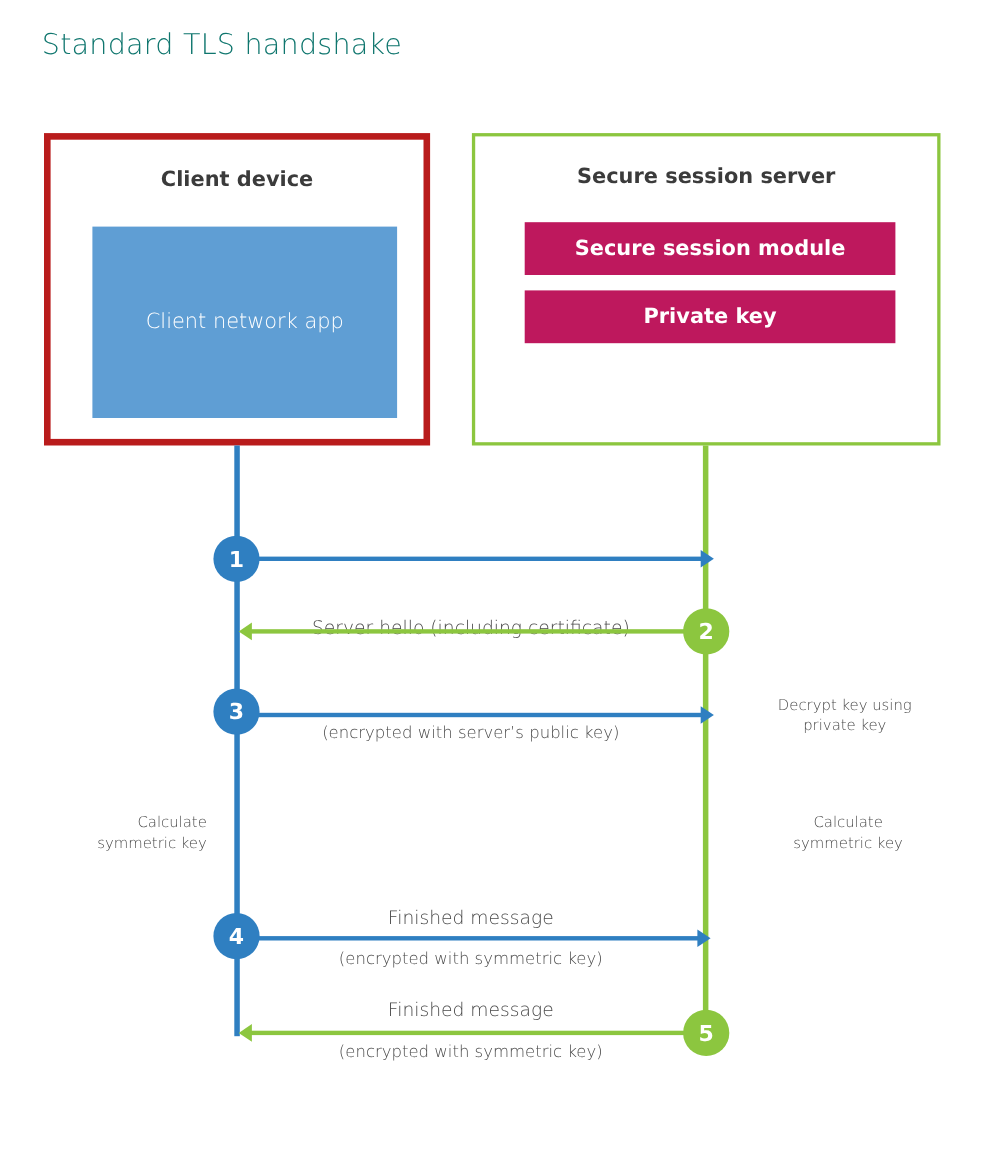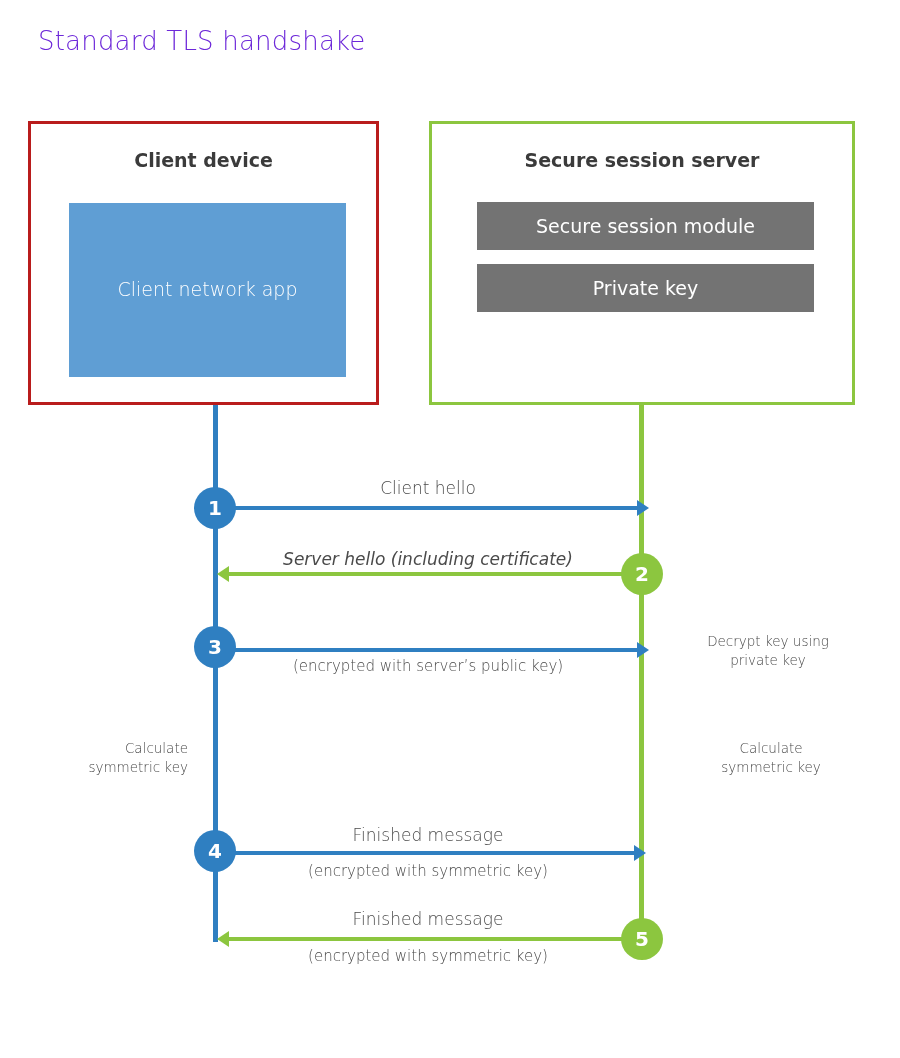--- a/index.html
+++ b/index.html
@@ -20,37 +20,37 @@
     overflow: hidden;
   }
 
   
   .page-title {
     position: absolute;
     left: 38px;
     top: 26px;
     font-size: 26px;
     font-weight: 300;
-    color: #6d28d9;
+    color: #0f766e;
     letter-spacing: 0.2px;
     white-space: nowrap;
   }
 
   
   .party-box {
     position: absolute;
     background: #ffffff;
     box-sizing: border-box;
   }
   .party-box.client {
-    left: 28px;
+    left: 40px;
     top: 121px;
     width: 351px;
     height: 284px;
-    border: 3px solid #b91c1c;
+    border: 6px solid #b91c1c;
   }
   .party-box.server {
     left: 429px;
     top: 121px;
     width: 426px;
     height: 284px;
     border: 3px solid #8cc63f;
   }
   .party-title {
     position: absolute;
@@ -83,24 +83,24 @@
     box-sizing: border-box;
   }
   .server-stack {
     position: absolute;
     left: 45px;
     top: 78px;
     width: 337px;
   }
   .server-bar {
     height: 48px;
-    background: #737373;
+    background: #be185d;
     color: #ffffff;
     font-size: 19px;
-    font-weight: 400;
+    font-weight: 700;
     display: flex;
     align-items: center;
     justify-content: center;
     margin-bottom: 14px;
   }
   .server-bar:last-child { margin-bottom: 0; }
 
   
   .lifeline {
     position: absolute;
@@ -205,27 +205,26 @@
     <div class="party-title">Secure session server</div>
     <div class="server-stack">
       <div class="server-bar">Secure session module</div>
       <div class="server-bar">Private key</div>
     </div>
   </div>
 
   <div class="lifeline client-line"></div>
   <div class="lifeline server-line"></div>
 
-  <div class="msg-label" style="left:216px; top:478px; width:424px;">Client hello</div>
   <div class="msg-arrow blue" style="left:216px; top:506px; width:422px;">
     <span class="head right"></span>
   </div>
   <div class="step-circle blue" style="left:194px; top:487px;">1</div>
 
-  <div class="msg-label" style="left:216px; top:549px; width:424px;font-style:italic;">Server hello (including certificate)</div>
+  <div class="msg-label" style="left:216px; top:561px; width:424px;">Server hello (including certificate)</div>
   <div class="msg-arrow green" style="left:228px; top:572px; width:412px;">
     <span class="head left"></span>
   </div>
   <div class="step-circle green" style="left:621px; top:553px;">2</div>
 
   <div class="msg-arrow blue" style="left:216px; top:648px; width:422px;">
     <span class="head right"></span>
   </div>
   <div class="msg-sublabel" style="left:216px; top:657px; width:424px;">(encrypted with server’s public key)</div>
   <div class="step-circle blue" style="left:194px; top:626px;">3</div>

